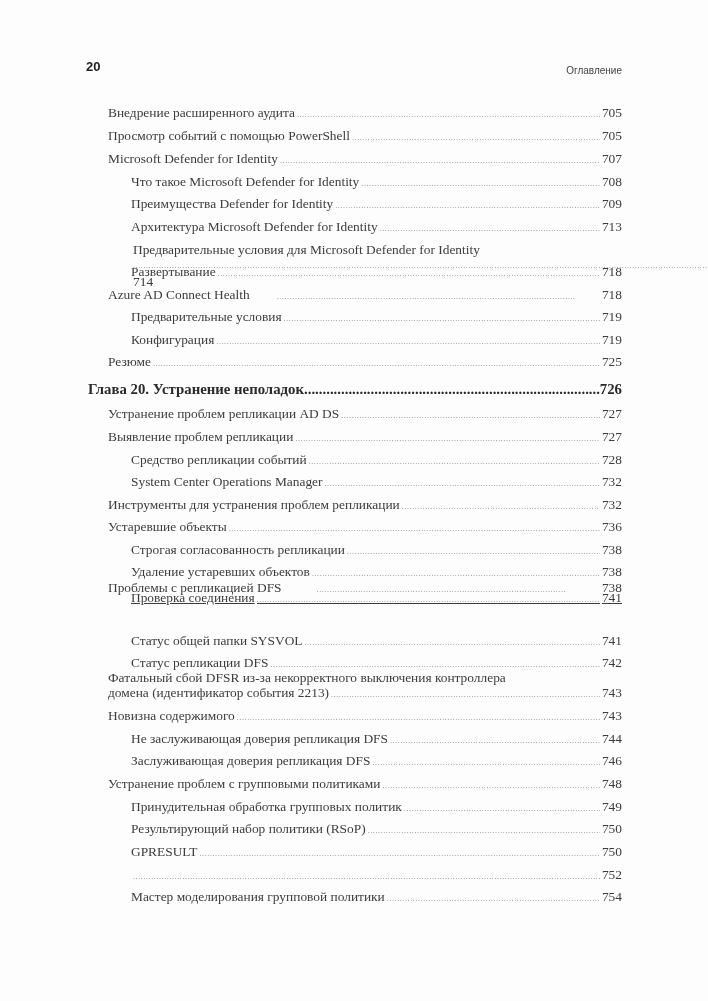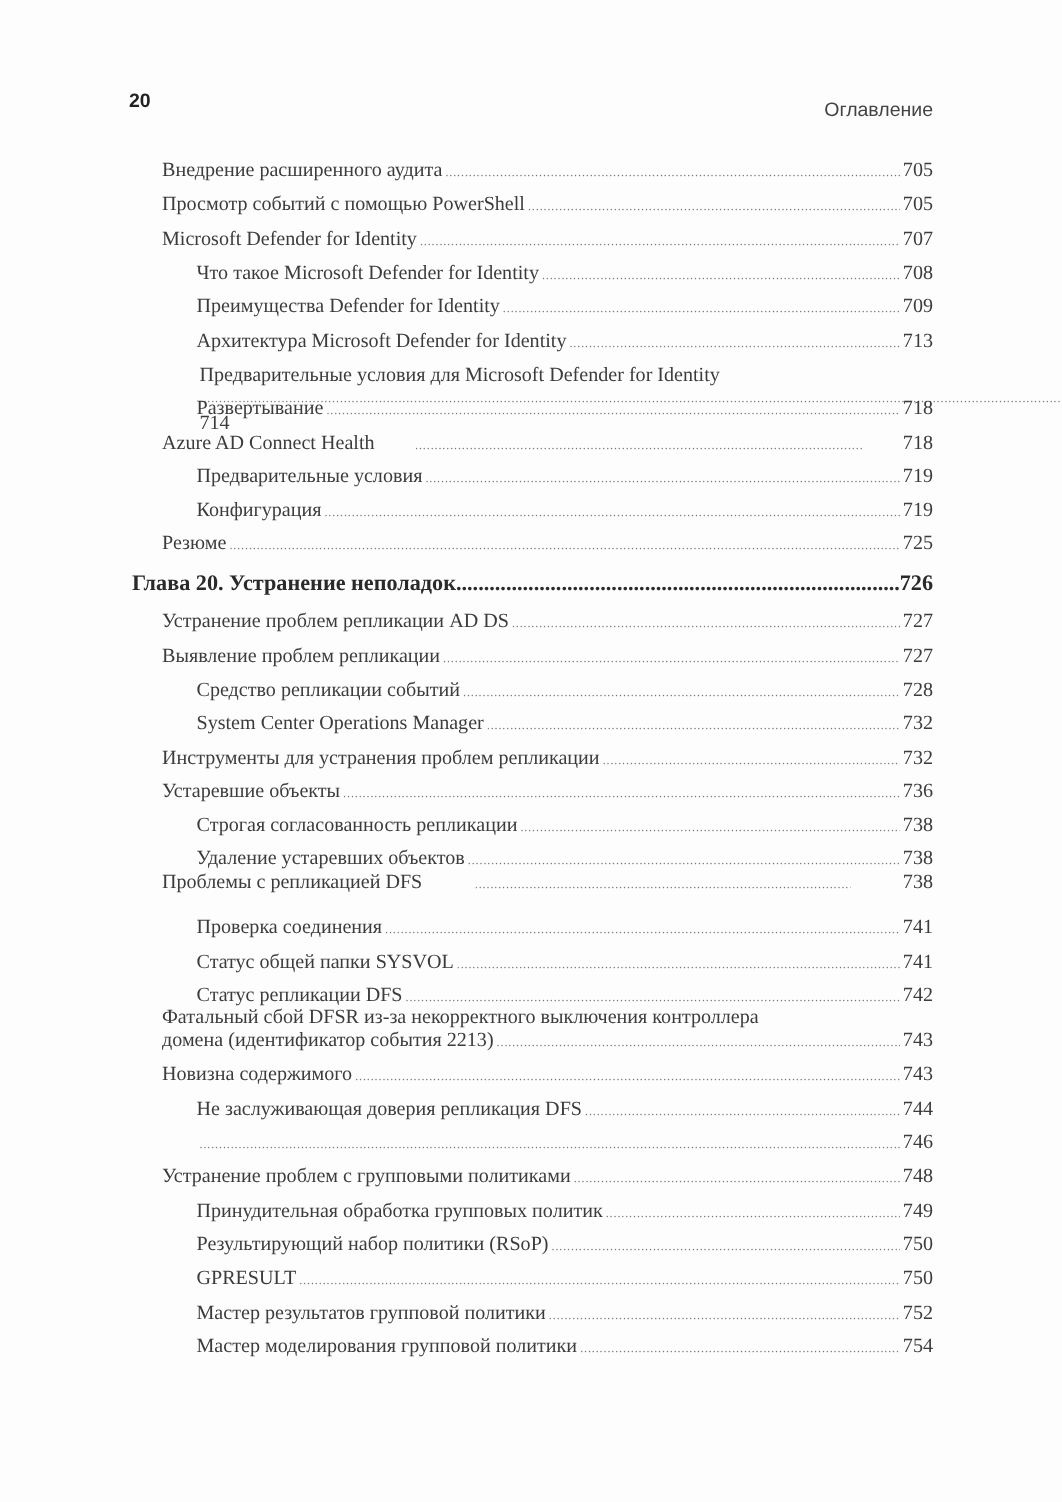--- a/index.html
+++ b/index.html
@@ -6,21 +6,21 @@
   body {
     width: 708px; height: 1001px; background: #fdfdfd; position: relative; overflow: hidden;
     color: #3a3a3a;
   }
   .header-num {
     position: absolute; left: 86px; top: 59px;
     font-family: "Liberation Sans", sans-serif; font-weight: bold; font-size: 13px; color: #222;
   }
   .header-title {
     position: absolute; right: 86px; top: 65px;
-    font-family: "Liberation Sans", sans-serif; font-size: 13px; color: #444;
+    font-family: "Liberation Sans", sans-serif; font-size: 10px; color: #444;
   }
   .toc { position: absolute; left: 0; top: 0; width: 708px; }
   .row {
     position: absolute; right: 86px; display: flex; align-items: baseline;
     font-family: "Liberation Serif", serif; font-size: 13.4px; color: #3c3c3c; line-height: 16px;
   }
   .row .label { white-space: nowrap; }
   .row .dots {
     flex: 1; overflow: hidden; white-space: nowrap; margin: 0 2px; color: #777;
     font-size: 8px; letter-spacing: 0.6px;
@@ -147,21 +147,21 @@
     <div class="row l2" style="top: 564px;">
       <span class="label">Удаление устаревших объектов</span>
       <span class="dots"></span>
       <span class="page">738</span>
     </div>
     <div class="row l1" style="top: 580px; gap: 33px;">
       <span class="label">Проблемы с репликацией DFS</span>
       <span class="dots"></span>
       <span class="page">738</span>
     </div>
-    <div class="row l2" style="top: 610px;">
+    <div class="row l2" style="top: 590px; text-decoration: underline;">
       <span class="label">Проверка соединения</span>
       <span class="dots"></span>
       <span class="page">741</span>
     </div>
     <div class="row l2" style="top: 633px;">
       <span class="label">Статус общей папки SYSVOL</span>
       <span class="dots"></span>
       <span class="page">741</span>
     </div>
     <div class="row l2" style="top: 655px;">
@@ -179,20 +179,21 @@
       <span class="label">Новизна содержимого</span>
       <span class="dots"></span>
       <span class="page">743</span>
     </div>
     <div class="row l2" style="top: 731px;">
       <span class="label">Не заслуживающая доверия репликация DFS</span>
       <span class="dots"></span>
       <span class="page">744</span>
     </div>
     <div class="row l2" style="top: 753px;">
+      <span class="label">Заслуживающая доверия репликация DFS</span>
       <span class="dots"></span>
       <span class="page">746</span>
     </div>
     <div class="row l1" style="top: 776px;">
       <span class="label">Устранение проблем с групповыми политиками</span>
       <span class="dots"></span>
       <span class="page">748</span>
     </div>
     <div class="row l2" style="top: 799px;">
       <span class="label">Принудительная обработка групповых политик</span>
@@ -203,21 +204,20 @@
       <span class="label">Результирующий набор политики (RSoP)</span>
       <span class="dots"></span>
       <span class="page">750</span>
     </div>
     <div class="row l2" style="top: 844px;">
       <span class="label">GPRESULT</span>
       <span class="dots"></span>
       <span class="page">750</span>
     </div>
     <div class="row l2" style="top: 867px;">
-      <span class="label">Мастер результатов групповой политики</span>
       <span class="dots"></span>
       <span class="page">752</span>
     </div>
     <div class="row l2" style="top: 889px;">
       <span class="label">Мастер моделирования групповой политики</span>
       <span class="dots"></span>
       <span class="page">754</span>
     </div>
   </div>
 

